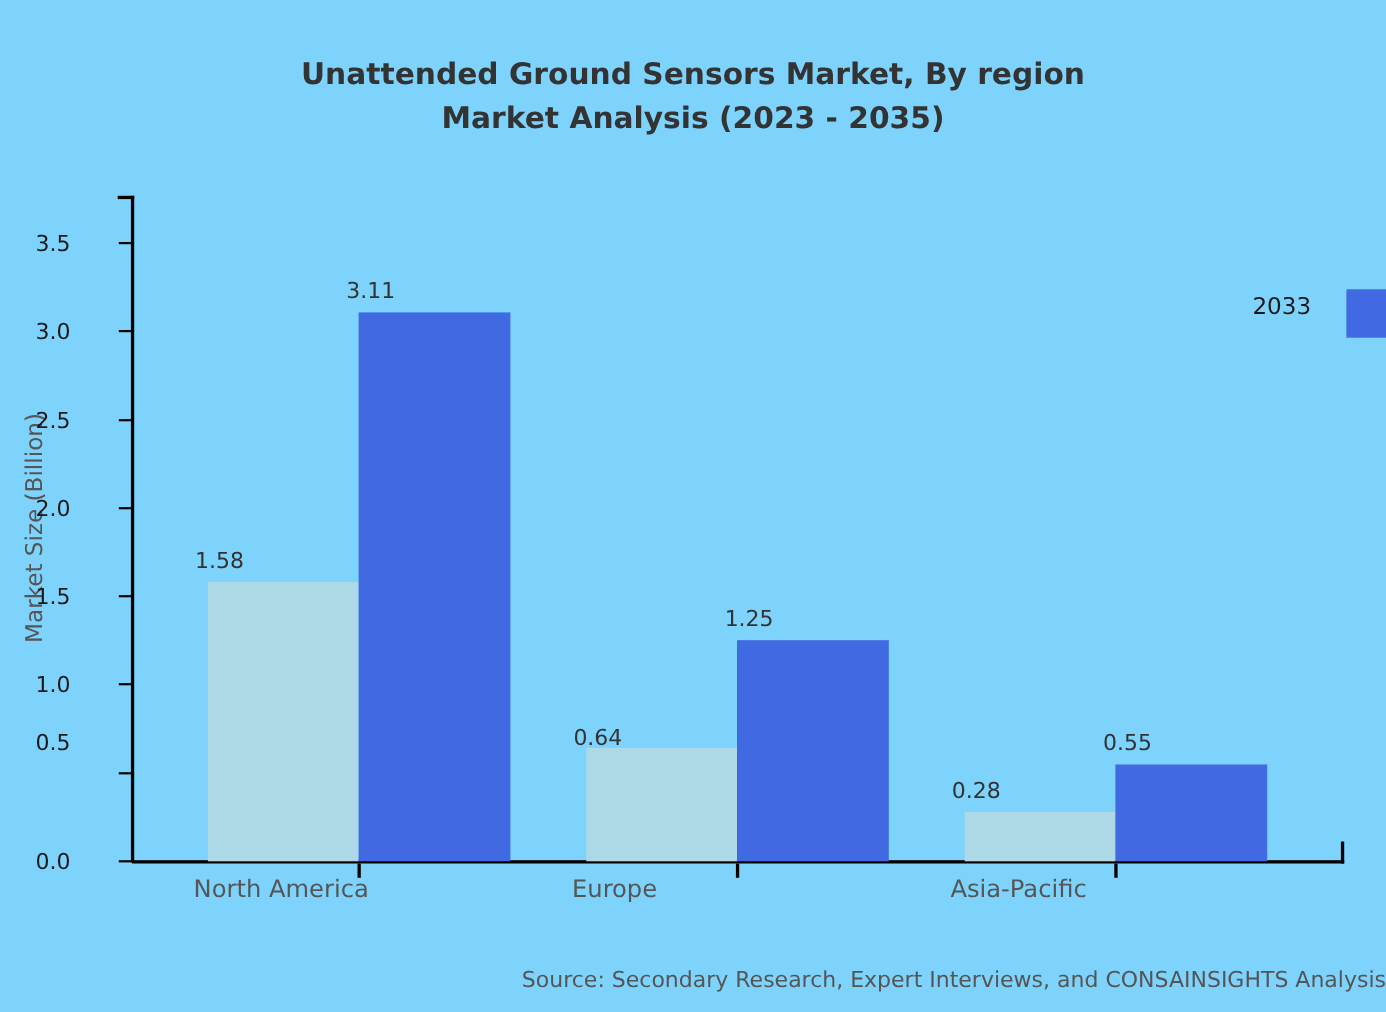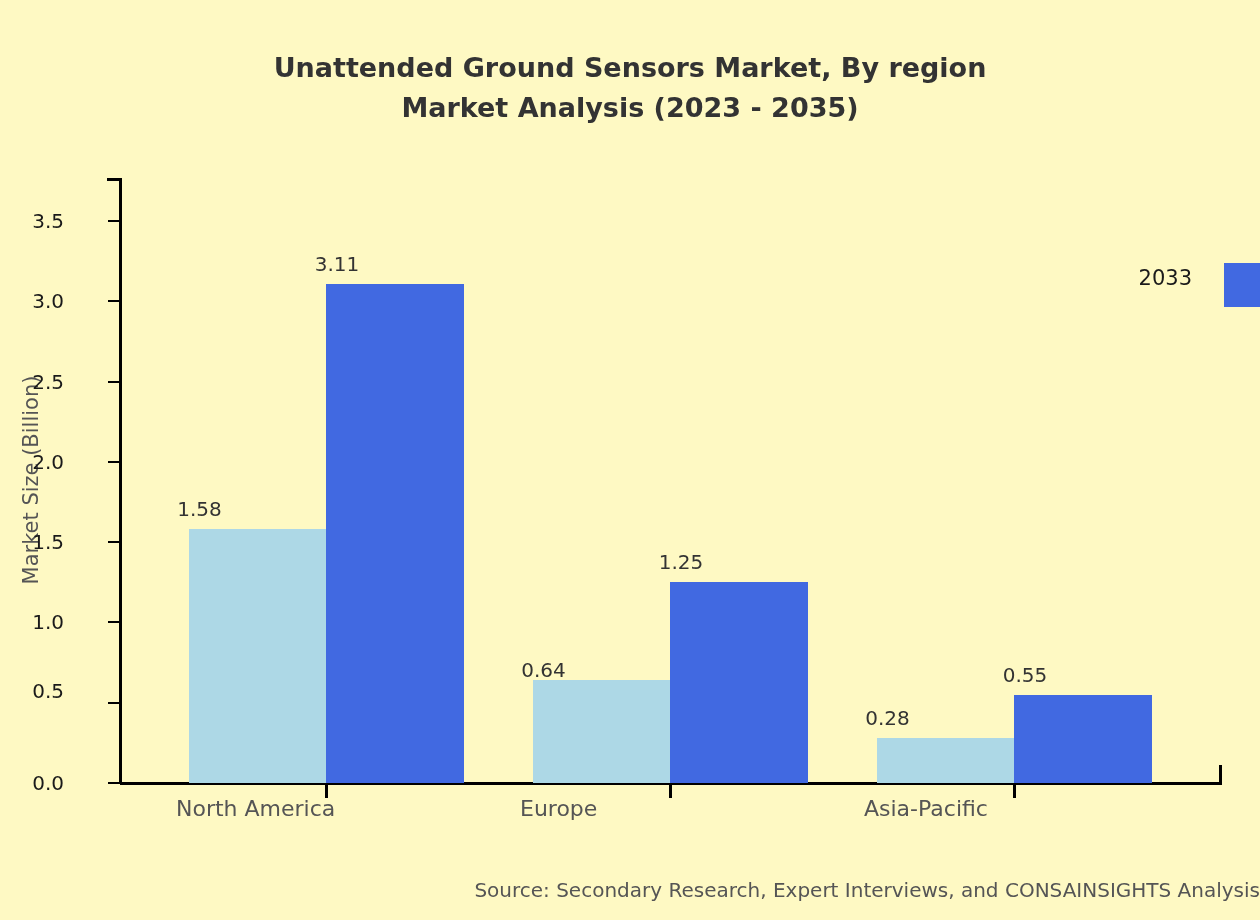--- a/index.html
+++ b/index.html
@@ -13,21 +13,21 @@
     font-family: "DejaVu Sans", "Liberation Sans", sans-serif;
     overflow: hidden;
     position: relative;
   }
   #figure {
     position: absolute;
     left: 0;
     top: 0;
     width: 1260px;
     height: 920px;
-    background: #fef9c3;
+    background: #7dd3fc;
   }
 
   
   .title-block {
     position: absolute;
     left: 0;
     top: 48px;
     width: 1260px;
     text-align: center;
     color: #333333;
@@ -201,21 +201,21 @@
 
   <div class="spine-y"></div>
   <div class="spine-y-top"></div>
   <div class="spine-x"></div>
   <div class="spine-x-end"></div>
 
   <div class="plot-area" id="plot-area">
       <div class="ytick" style="top: 604px;"></div>
       <div class="yticklabel" style="top: 595px;">0.0</div>
       <div class="ytick" style="top: 523.7px;"></div>
-      <div class="yticklabel" style="top: 503px;">0.5</div>
+      <div class="yticklabel" style="top: 487px;">0.5</div>
       <div class="ytick" style="top: 443.4px;"></div>
       <div class="yticklabel" style="top: 434.4px;">1.0</div>
       <div class="ytick" style="top: 363.1px;"></div>
       <div class="yticklabel" style="top: 354.1px;">1.5</div>
       <div class="ytick" style="top: 282.8px;"></div>
       <div class="yticklabel" style="top: 273.8px;">2.0</div>
       <div class="ytick" style="top: 202.5px;"></div>
       <div class="yticklabel" style="top: 193.5px;">2.5</div>
       <div class="ytick" style="top: 122.2px;"></div>
       <div class="yticklabel" style="top: 113.2px;">3.0</div>

